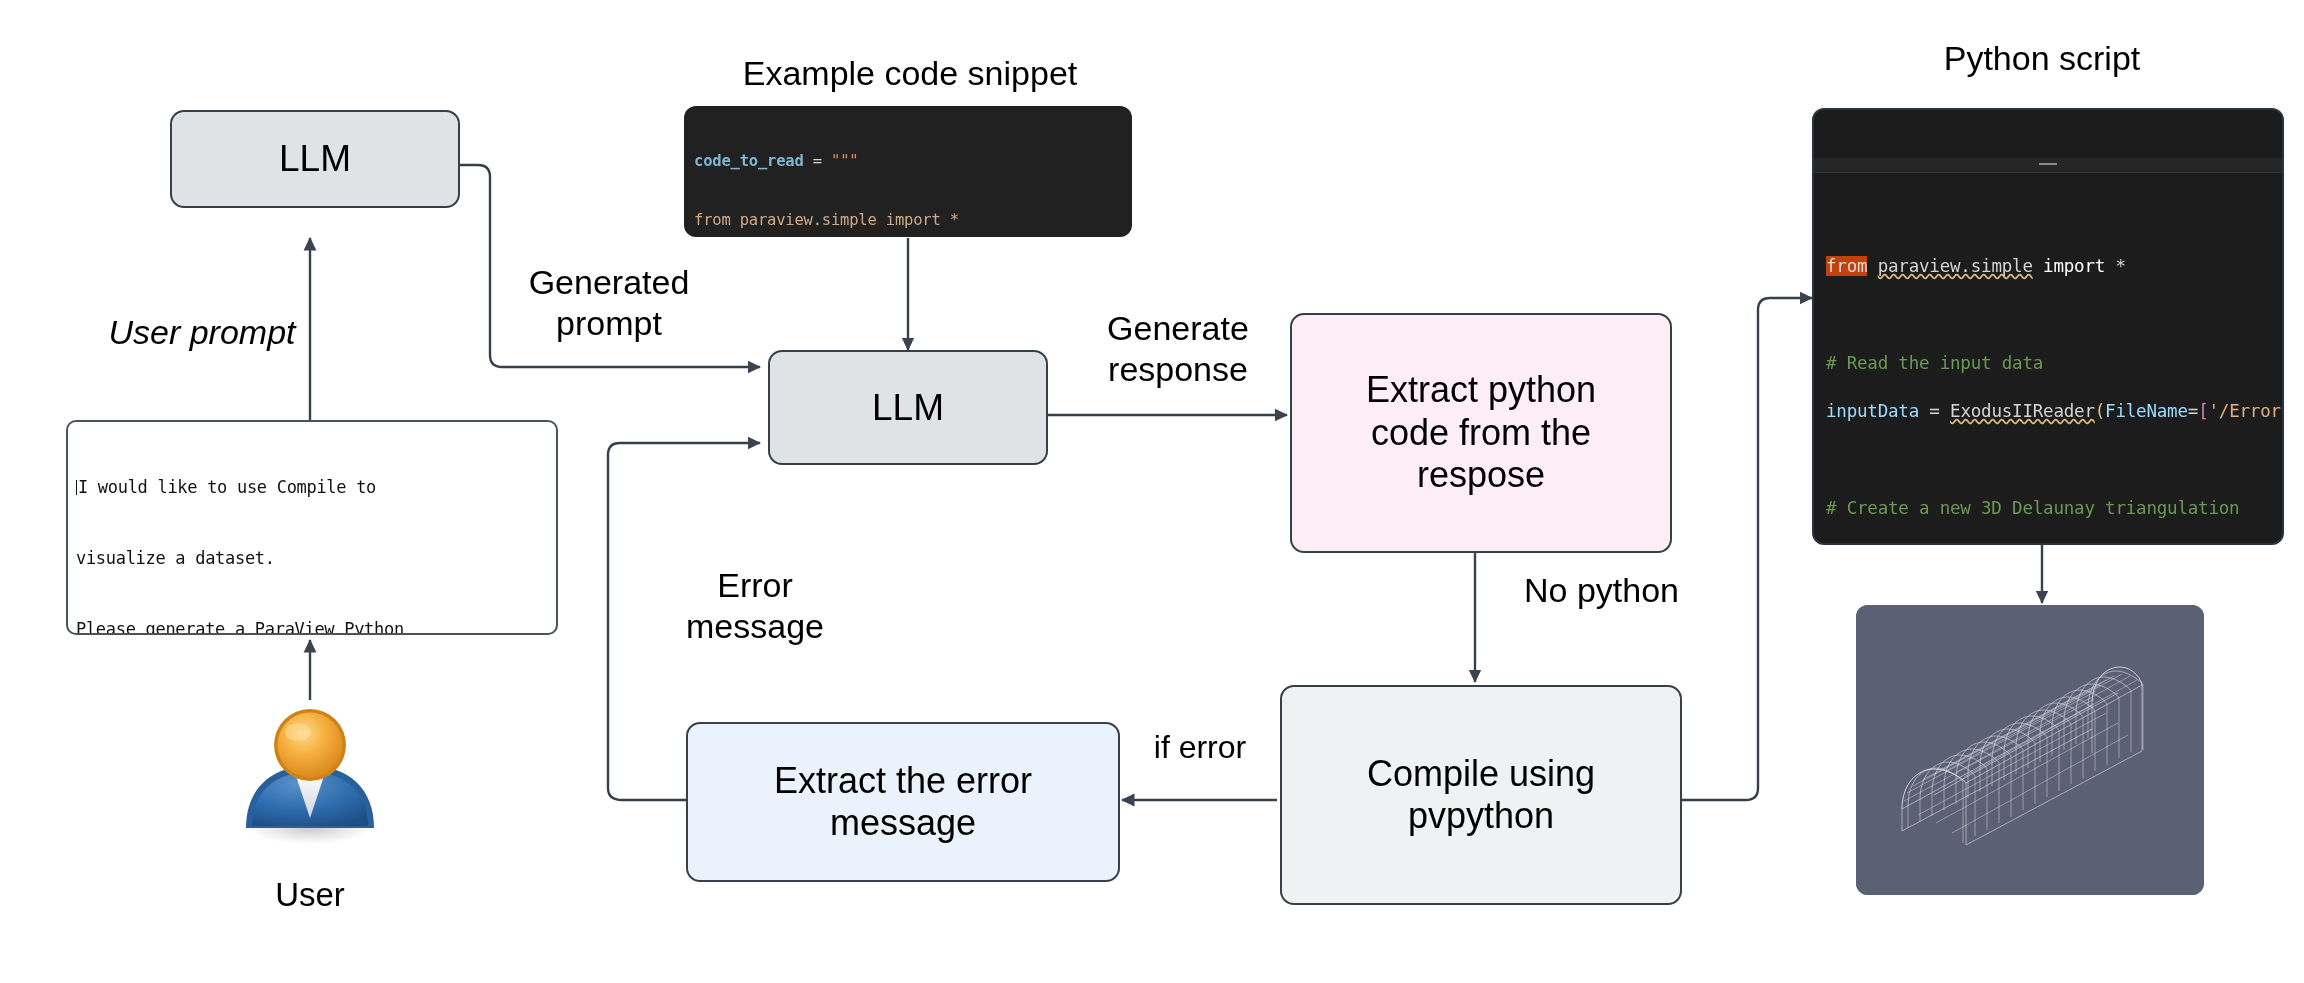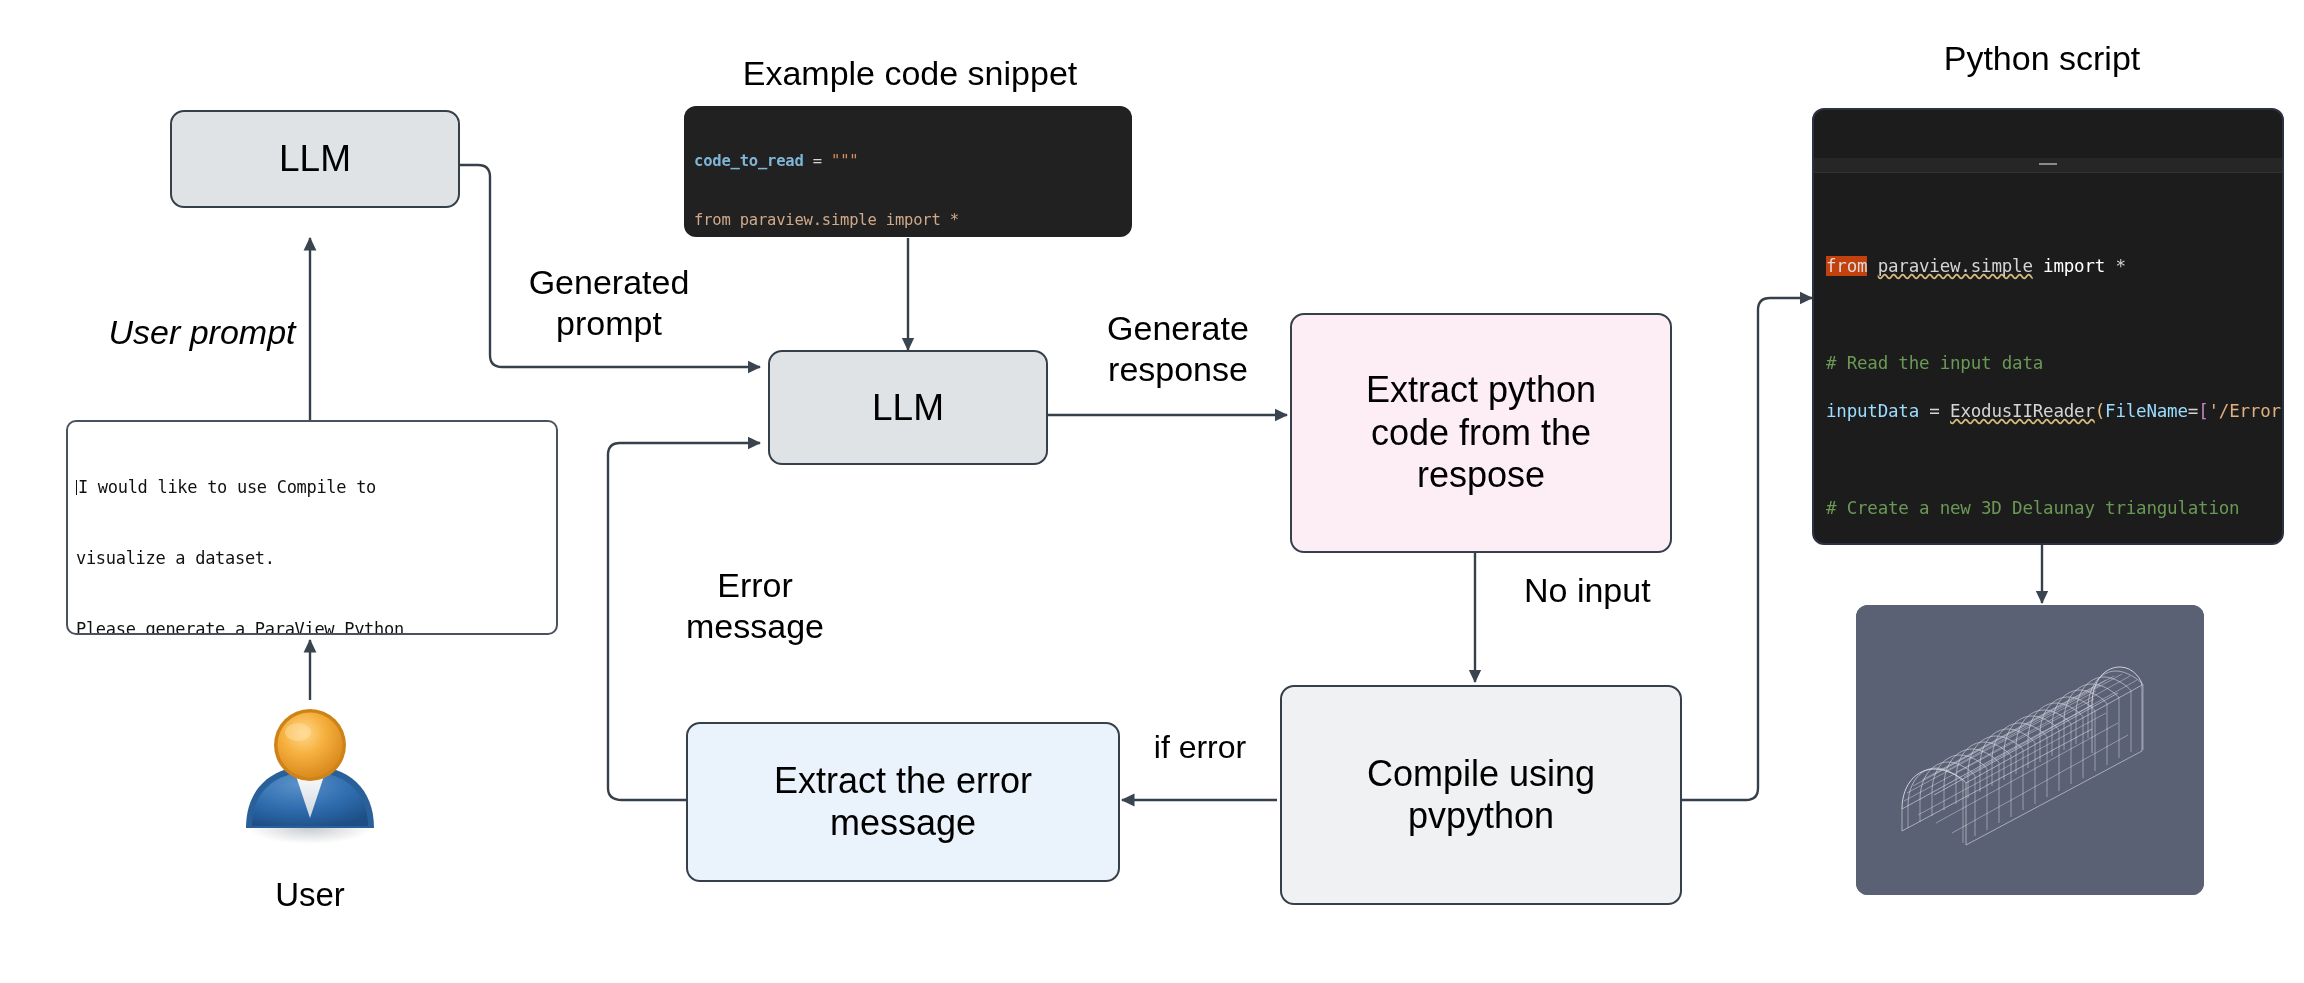--- a/index.html
+++ b/index.html
@@ -257,21 +257,21 @@
 
   <div class="lbl" id="lbl-generate-response" style="left:1062px; top:308px; width:232px; font-size:34px;">Generate
 response</div>
 
   <div class="node pink" id="extract-code" style="left:1290px; top:293px; width:382px; height:240px; font-size:36px; padding:0 18px;margin-top:20px;">
     <span style="white-space:pre-line;">Extract python
 code from the
 respose</span>
   </div>
 
-  <div class="lbl" id="lbl-no-error" style="left:1524px; top:570px; width:250px; font-size:34px; text-align:left;">No input</div>
+  <div class="lbl" id="lbl-no-error" style="left:1524px; top:570px; width:250px; font-size:34px; text-align:left;">No python</div>
 
   <div class="lbl" id="lbl-error-message" style="left:640px; top:565px; width:230px; font-size:34px;">Error
 message</div>
 
   <div class="node grey2" id="compile" style="left:1280px; top:685px; width:402px; height:220px; font-size:36px;">
     <span style="white-space:pre-line;">Compile using
 pvpython</span>
   </div>
 
   <div class="lbl" id="lbl-if-error" style="left:1130px; top:728px; width:140px; font-size:32px;">if error</div>

